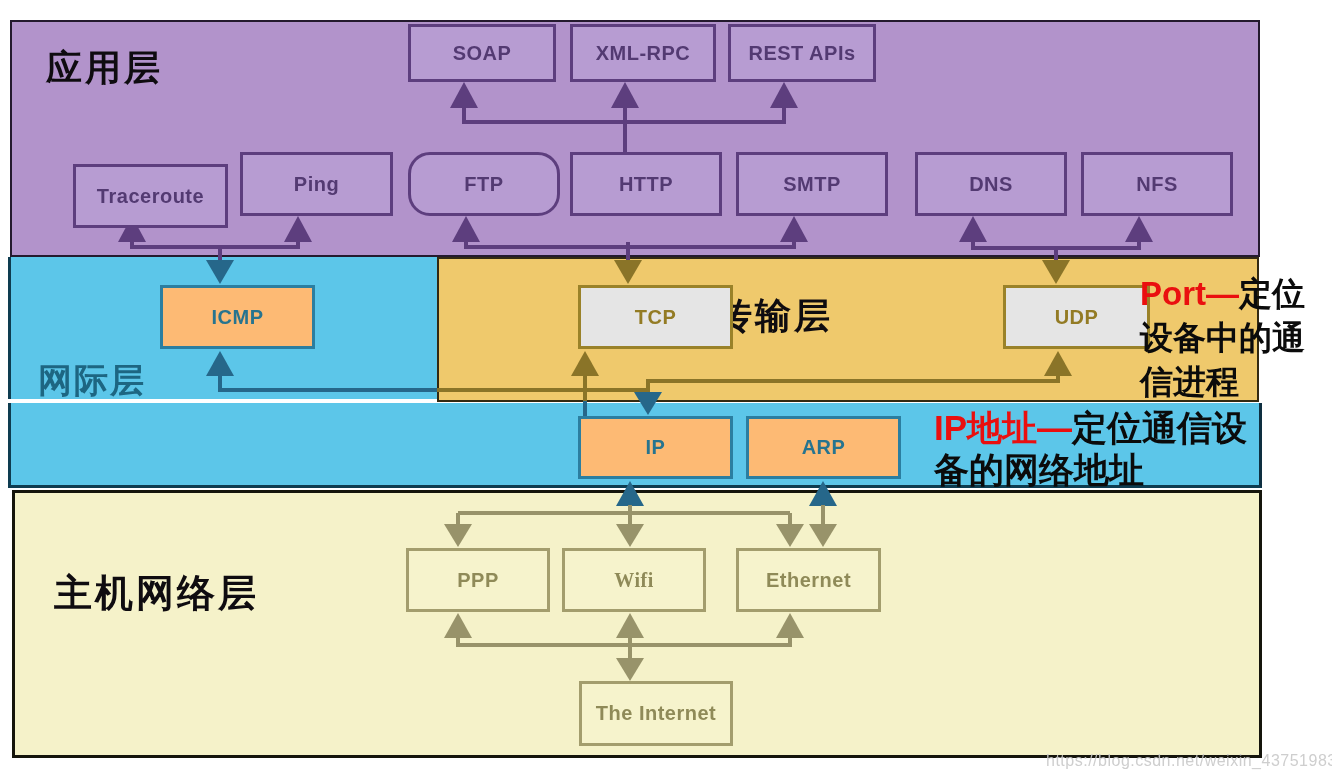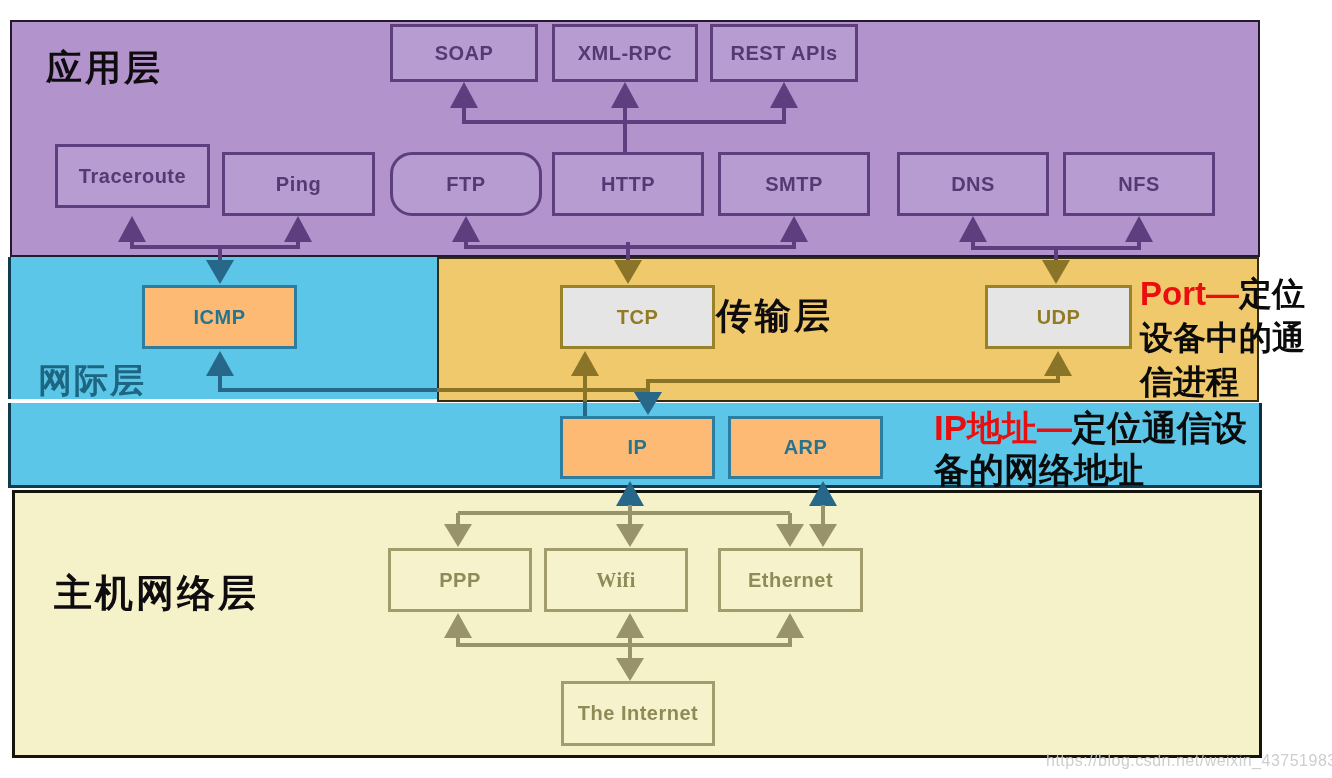--- a/index.html
+++ b/index.html
@@ -6,21 +6,21 @@
   body{width:1332px;height:778px;position:relative;overflow:hidden;
        font-family:"Liberation Sans","DejaVu Sans",sans-serif;}
   .band{position:absolute;box-sizing:border-box;}
   .band-purple{background:#b293cb;border:2px solid #241a2e;}
   .band-blue-a{background:#5cc6e9;border-left:3px solid #0e3c50;}
   .band-orange{background:#efc96c;border:2px solid #332a12;}
   .band-blue-b{background:#5cc6e9;border-left:3px solid #0e3c50;
                border-right:3px solid #0e2f40;border-bottom:3px solid #0e3c50;}
   .band-yellow{background:#f5f2c9;border:3px solid #15150c;}
   .box{position:absolute;display:flex;align-items:center;justify-content:center;
-       box-sizing:border-box;font-weight:600;font-size:20px;letter-spacing:.5px;}
+       box-sizing:border-box;font-weight:600;font-size:20px;letter-spacing:.5px;margin-left:18px;}
   .pbox{background:#b79cd2;border:3px solid #5d3e7e;color:#533a72;}
   .bbox{background:#fdba74;border:3px solid #2b7ea0;color:#27748f;}
   .obox{background:#e5e5e5;border:3px solid #9a8229;color:#937b24;}
   .ybox{background:#f6f3cc;border:3px solid #a39d6d;color:#8f8a58;}
   .layer-label{position:absolute;color:#0f0c10;font-weight:600;white-space:nowrap;}
   .ann{position:absolute;font-weight:700;color:#0b0b0b;white-space:nowrap;}
   .ann .red{color:#ea0f0f;}
   svg{position:absolute;left:0;top:0;}
   .watermark{position:absolute;color:#c9c9c9;opacity:.9;font-size:16px;
              letter-spacing:.5px;white-space:nowrap;}
@@ -93,21 +93,21 @@
 
 <div class="layer-label" style="left:46px;top:44px;font-size:36px;letter-spacing:3px;">应用层</div>
 <div class="layer-label" style="left:716px;top:292px;font-size:36px;letter-spacing:3px;">传输层</div>
 <div class="layer-label" style="left:38px;top:358px;font-size:34px;letter-spacing:2px;color:#1d6682;">网际层</div>
 <div class="layer-label" style="left:54px;top:568px;font-size:38px;letter-spacing:3px;">主机网络层</div>
 
 <div class="box pbox" style="left:390px;top:24px;width:148px;height:58px;">SOAP</div>
 <div class="box pbox" style="left:552px;top:24px;width:146px;height:58px;">XML-RPC</div>
 <div class="box pbox" style="left:710px;top:24px;width:148px;height:58px;">REST APIs</div>
 
-<div class="box pbox" style="left:55px;top:144px;width:155px;height:64px;">Traceroute</div>
+<div class="box pbox" style="left:55px;top:164px;width:155px;height:64px;">Traceroute</div>
 <div class="box pbox" style="left:222px;top:152px;width:153px;height:64px;">Ping</div>
 <div class="box pbox" style="left:390px;top:152px;width:152px;height:64px;border-radius:22px;">FTP</div>
 <div class="box pbox" style="left:552px;top:152px;width:152px;height:64px;">HTTP</div>
 <div class="box pbox" style="left:718px;top:152px;width:152px;height:64px;">SMTP</div>
 <div class="box pbox" style="left:897px;top:152px;width:152px;height:64px;">DNS</div>
 <div class="box pbox" style="left:1063px;top:152px;width:152px;height:64px;">NFS</div>
 
 <div class="box bbox" style="left:142px;top:285px;width:155px;height:64px;">ICMP</div>
 <div class="box obox" style="left:560px;top:285px;width:155px;height:64px;">TCP</div>
 <div class="box obox" style="left:985px;top:285px;width:147px;height:64px;">UDP</div>

